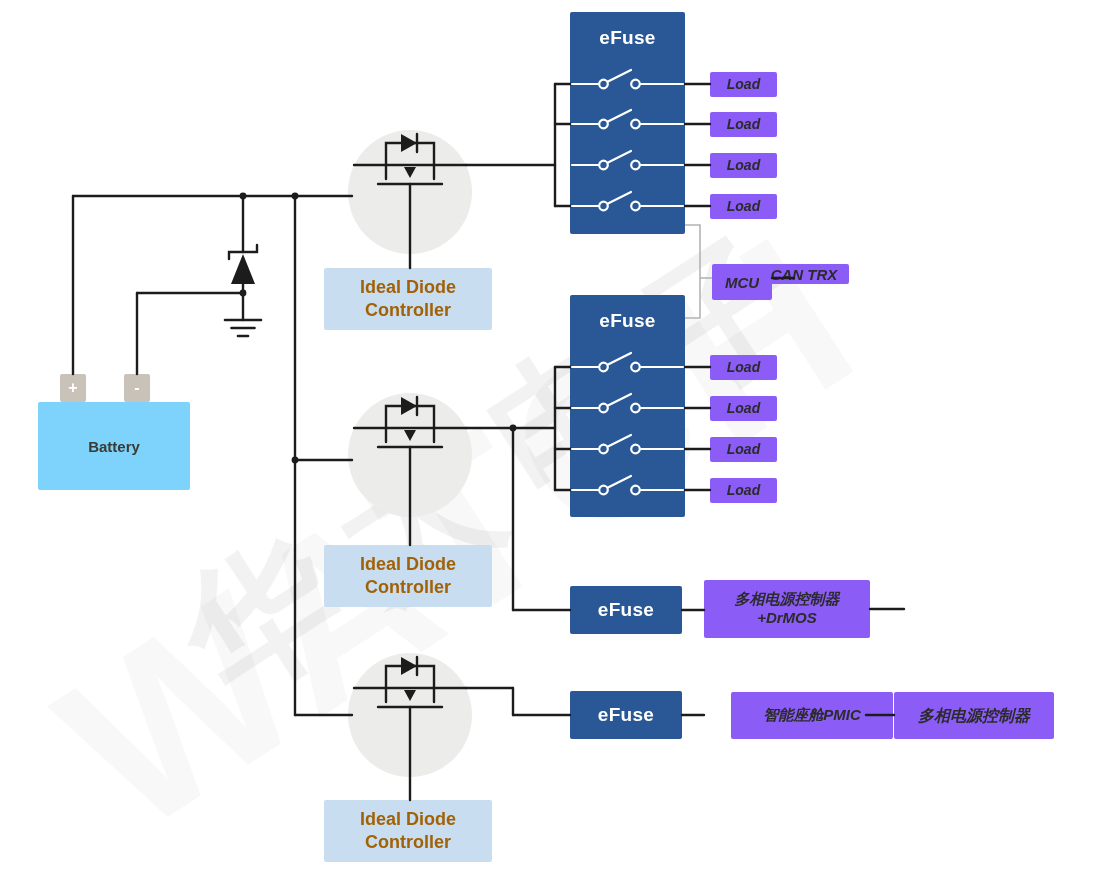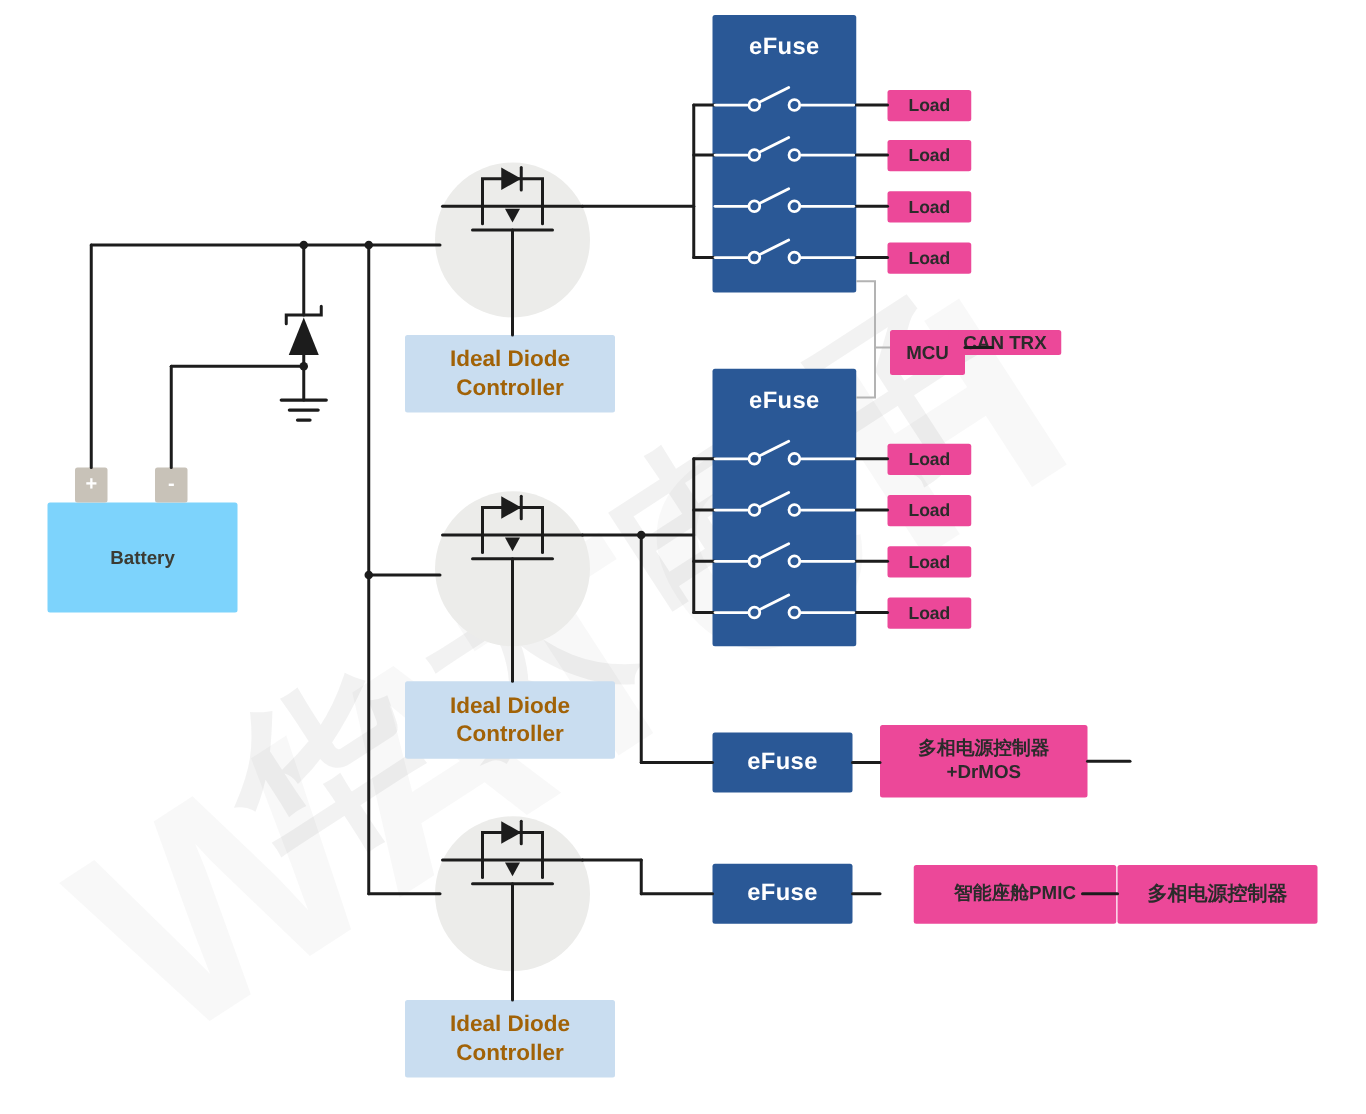--- a/index.html
+++ b/index.html
@@ -3,21 +3,21 @@
 <meta charset="utf-8">
 <style>
   html,body{margin:0;padding:0;background:#ffffff;}
   .stage{position:relative;width:1093px;height:891px;background:#ffffff;overflow:hidden;
          font-family:"Liberation Sans","DejaVu Sans",sans-serif;}
   .wm{position:absolute;white-space:nowrap;font-weight:bold;transform-origin:left center;pointer-events:none;}
   .wm-cn{left:200px;top:560px;font-size:150px;letter-spacing:34px;color:rgba(110,110,110,0.09);transform:rotate(-33deg);}
   .wm-en{left:90px;top:640px;font-size:230px;letter-spacing:12px;color:rgba(110,110,110,0.05);transform:rotate(-33deg);}
   .blk{position:absolute;display:flex;align-items:center;justify-content:center;
        font-weight:bold;box-sizing:border-box;border-radius:2px;text-align:center;}
-  .gray{background:#ec4899;color:#2b2b2b;}
+  .gray{background:#8b5cf6;color:#2b2b2b;font-style:italic;}
   .efuse{background:#2a5896;color:#ffffff;font-size:19px;letter-spacing:0.3px;}
   .bank{align-items:flex-start;padding-top:15px;}
   .idc{background:#c9ddf0;color:#a16207;font-size:18px;line-height:1.3;flex-direction:column;}
   .batt{background:#7dd3fc;color:#3b3b33;font-size:15px;}
   .term{background:#c8c2b8;color:#ffffff;font-size:16px;}
   .load{font-size:14px;}
   .mcu{font-size:15px;}
   .cn{font-size:15px;line-height:1.25;flex-direction:column;}
   .cn2{font-size:16px;}
   svg.wires{position:absolute;left:0;top:0;pointer-events:none;}

